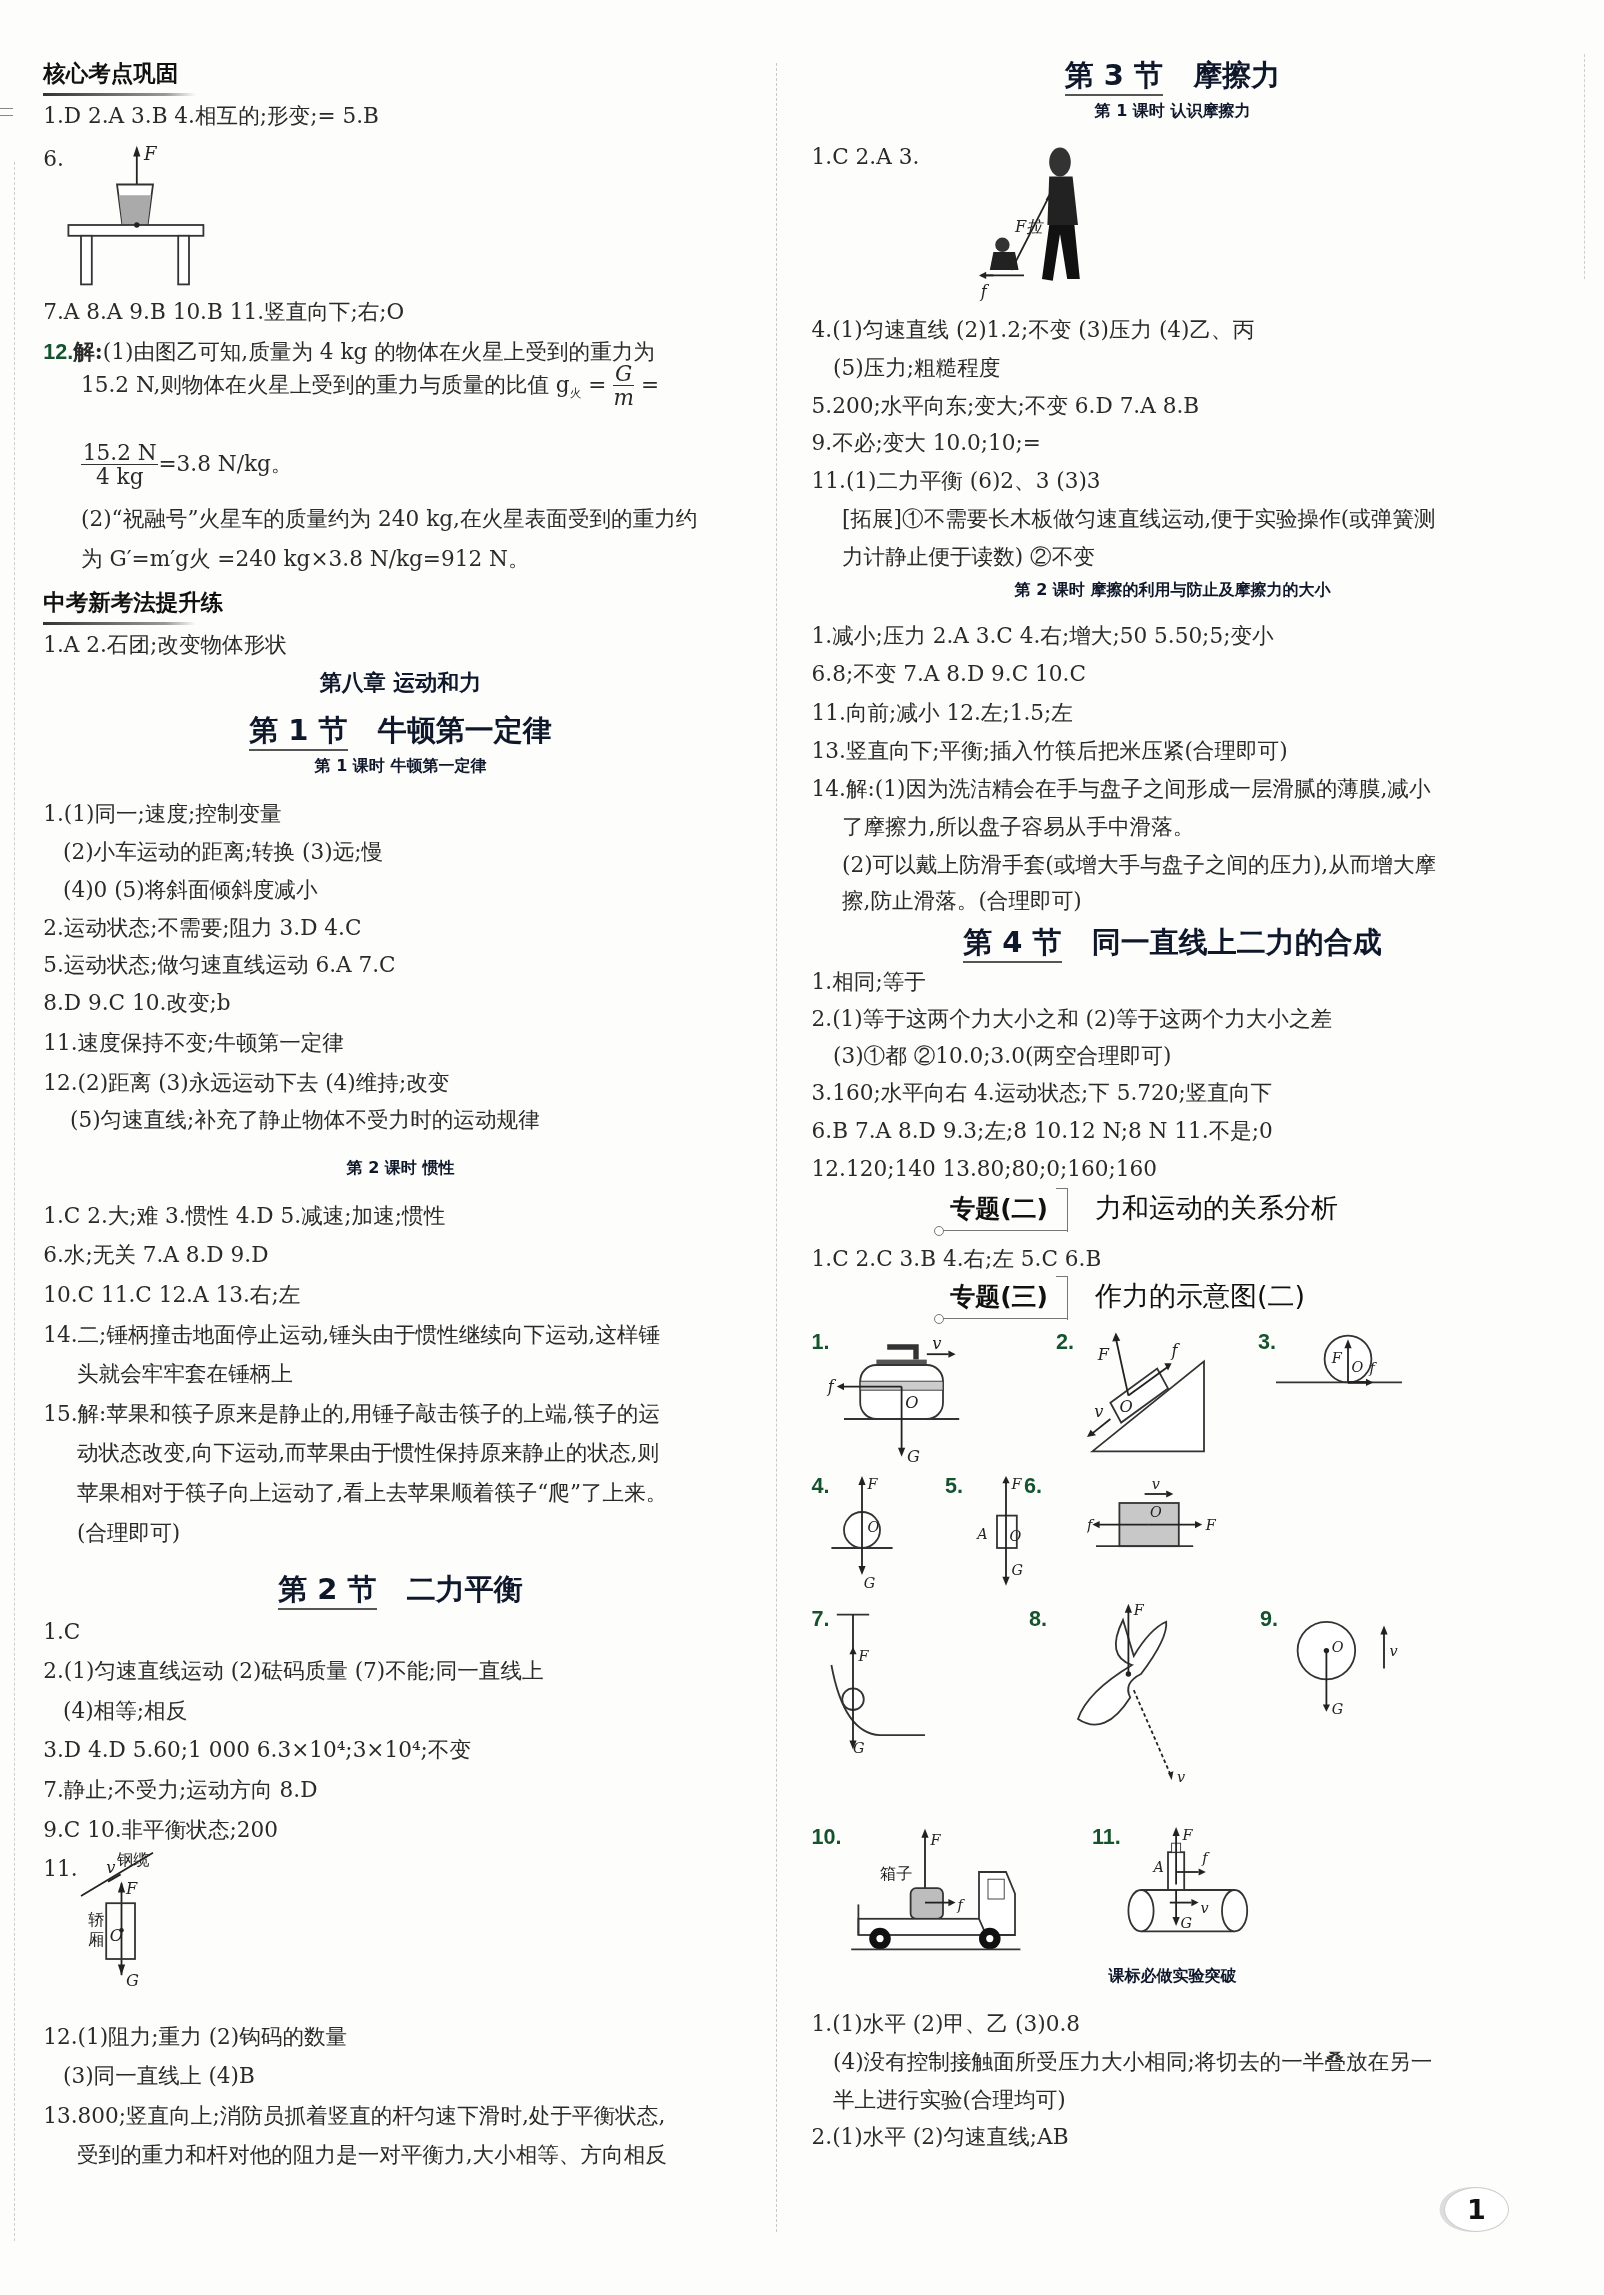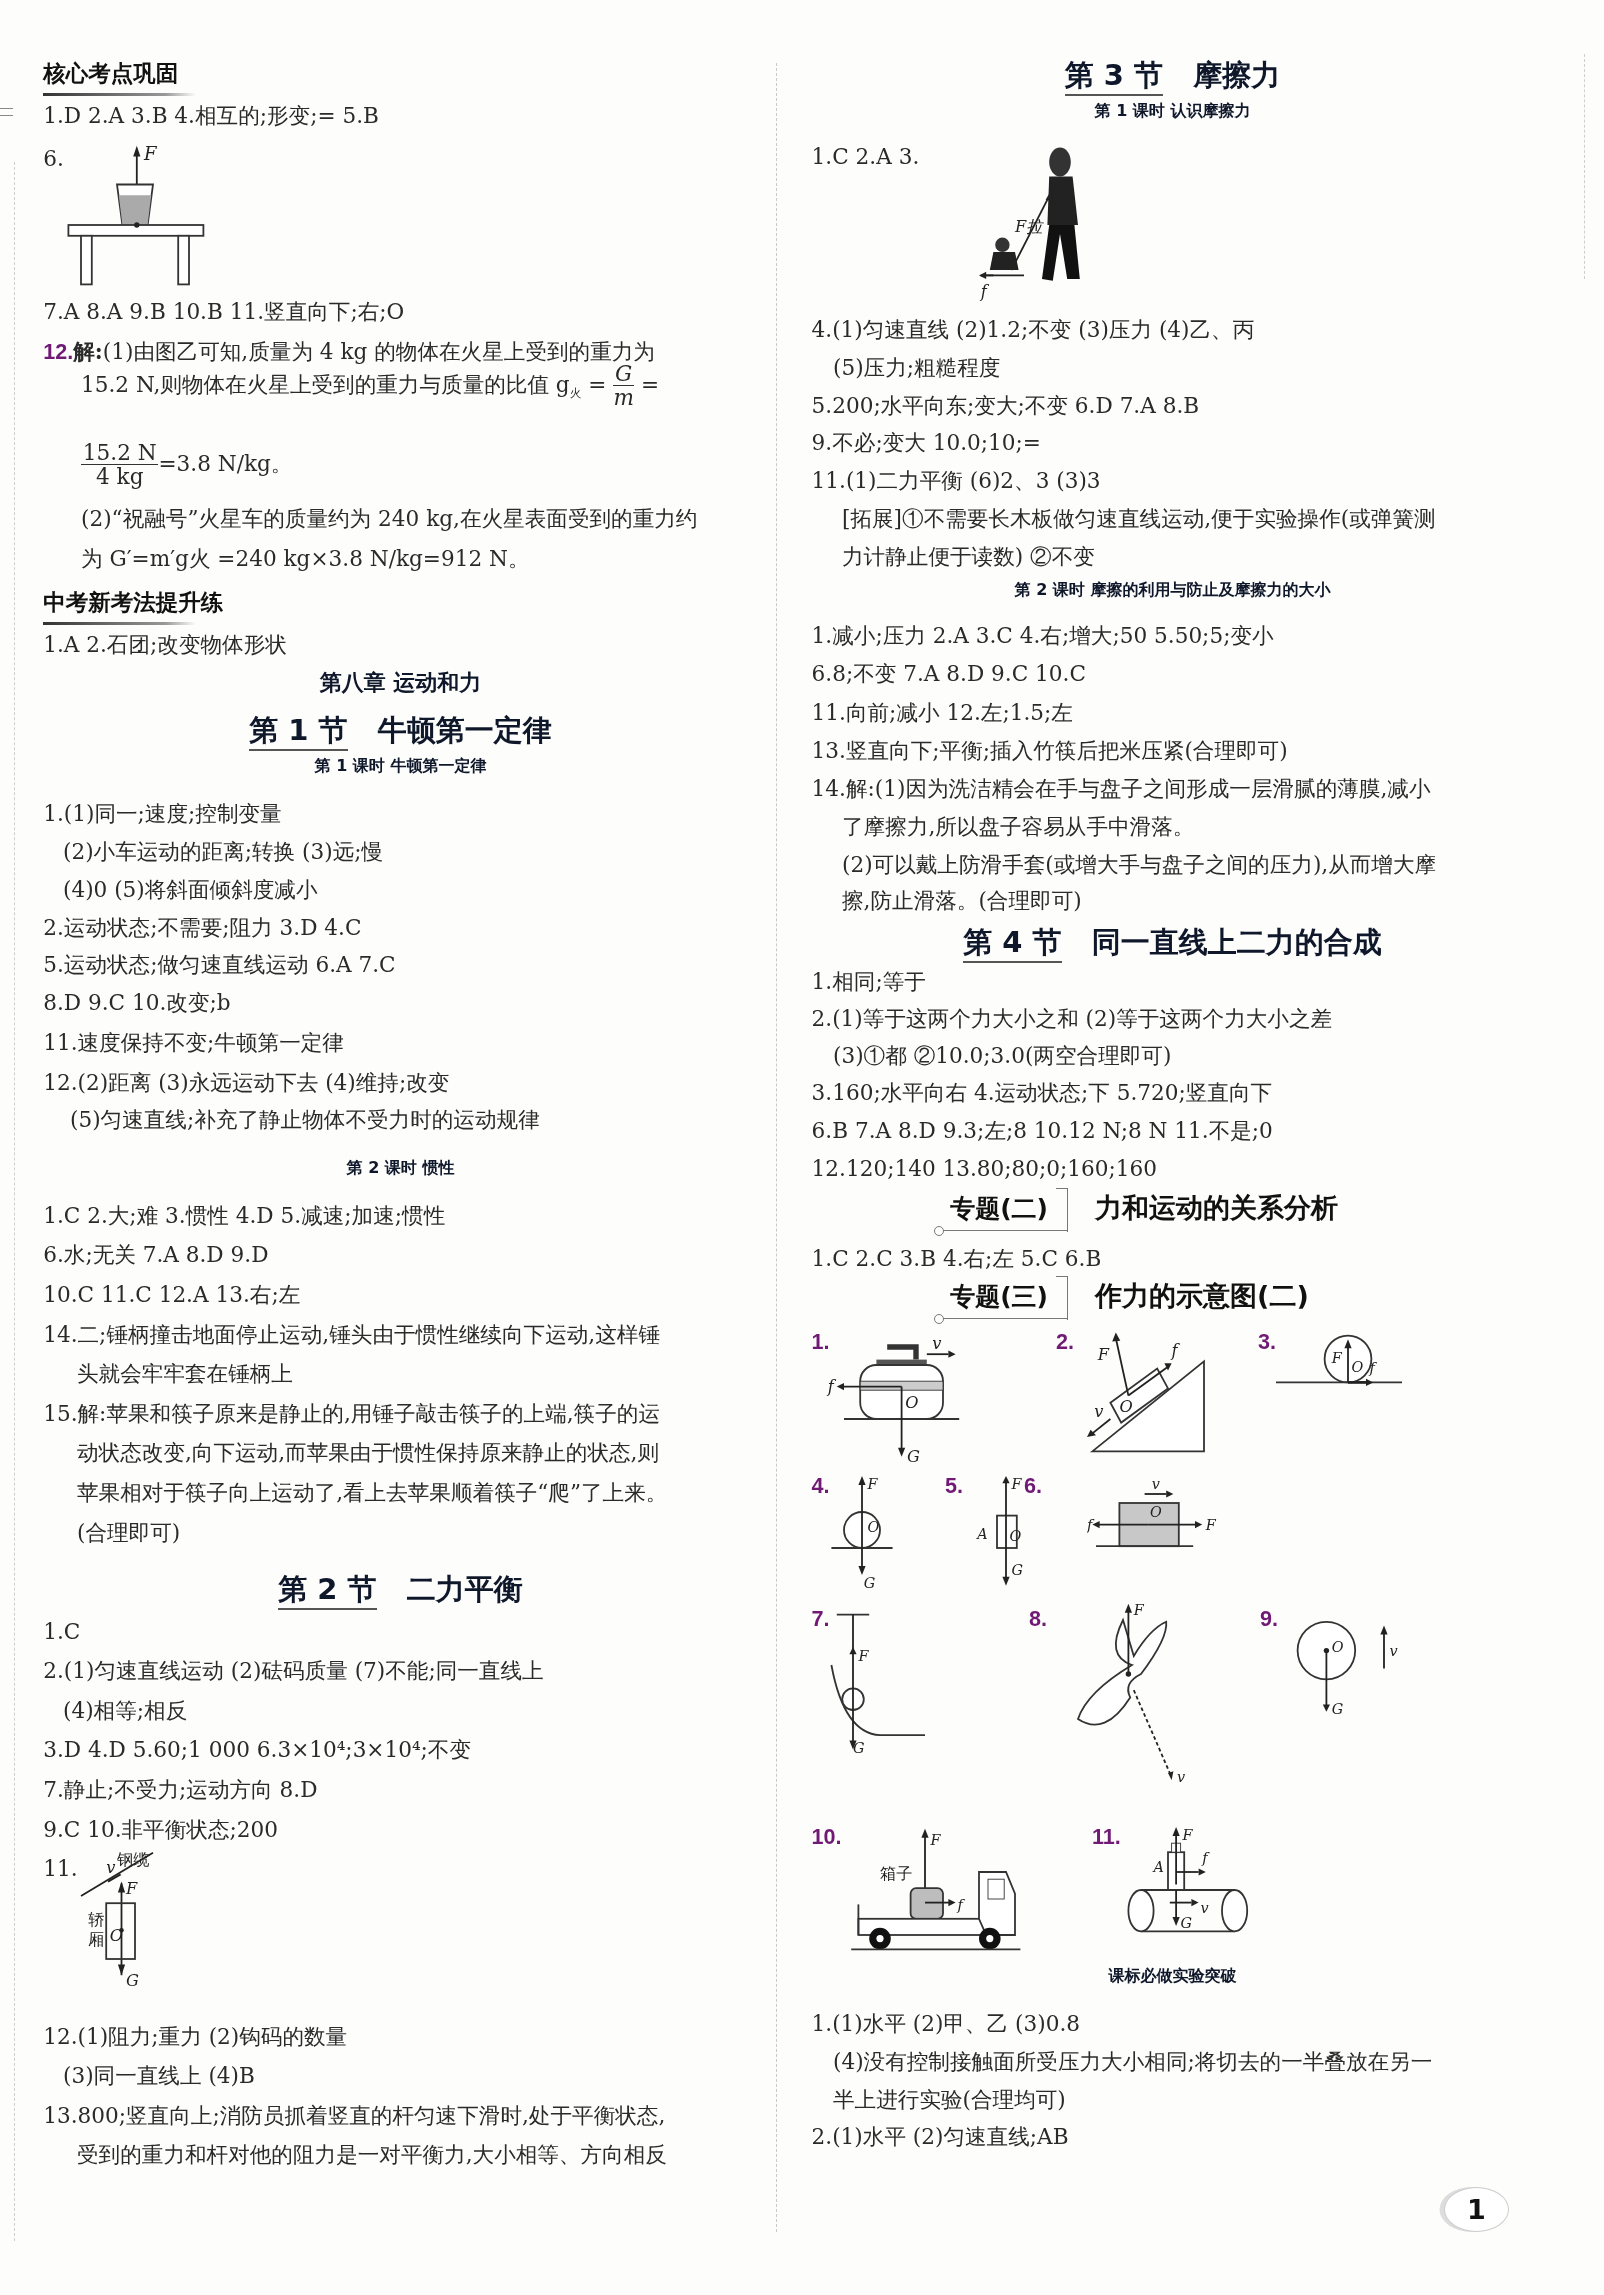--- a/index.html
+++ b/index.html
@@ -8,34 +8,34 @@
     font-family:"DejaVu Serif","Liberation Serif",serif; color:#2a2a2a;
   }
   .col { position:absolute; top:0; }
   #left { left:36px; width:729px; }
   #right { left:808px; width:729px; }
   .divider { position:absolute; top:63px; bottom:63px; border-left:1.8px dashed #c8c8c8; }
   .edge-left { position:absolute; left:14.4px; top:162px; bottom:54px; border-left:1.8px dashed #cfcfcf; }
   .edge-right { position:absolute; left:1584px; top:54px; height:225px; border-left:1.8px dashed #cfcfcf; }
   .abs { position:absolute; }
   .line { position:absolute; font-size:21.6px; line-height:29px; white-space:nowrap; }
-  .num { font-family:"Liberation Sans","DejaVu Sans",sans-serif; font-weight:bold; color:#701a75; }
+  .num { font-family:"Liberation Sans","DejaVu Sans",sans-serif; font-weight:bold; color:#14532d; }
   .hdr-left { font-family:"DejaVu Sans",sans-serif; font-weight:bold; font-size:22.5px; color:#111; }
   .hdr-left::after { content:""; display:block; width:153px; height:3.6px; margin-top:3.6px;
     background:linear-gradient(90deg,#333,#999 80%,transparent); }
   .center-title { position:absolute; left:0; width:729px; text-align:center; font-family:"DejaVu Sans",sans-serif; font-weight:bold; color:#0f172a; white-space:nowrap; }
   .t-chapter { font-size:22px; }
   .t-section { font-size:29px; }
   .t-lesson { font-size:16px; }
   .u { border-bottom:2.7px solid #555; padding-bottom:1.8px; }
   .topic { position:absolute; white-space:nowrap; font-family:"DejaVu Sans",sans-serif; font-weight:bold; font-size:25px; color:#111; }
   .topic .tag { display:inline-block; position:relative; padding:0 20px 5.4px 7.2px; margin-right:27px; border-bottom:1.8px solid #777; }
   .topic .tag::before { content:""; position:absolute; left:-9px; bottom:-5.4px; width:8px; height:8px; border:1.8px solid #777; border-radius:50%; background:#fff; }
   .topic .tag::after { content:""; position:absolute; right:0; top:-3.6px; bottom:-1.8px; width:10.8px; border-right:1.8px solid #777; border-top:1.8px solid #777; }
-  .topic .ttl { font-weight:bold; font-size:27px; }
+  .topic .ttl { font-weight:normal; font-size:27px; }
   .frac { display:inline-block; vertical-align:middle; text-align:center; font-style:normal; }
   .frac span { display:block; line-height:23.4px; }
   .frac .n { border-bottom:1.4px solid #333; padding:0 1.8px; }
   i { font-family:"DejaVu Serif",serif; font-style:italic; }
   svg text { font-family:"DejaVu Serif",serif; font-style:italic; fill:#222; }
   svg text.cn { font-style:normal; font-size:18px; }
   .pagenum { position:absolute; left:1444px; top:2187px; width:63px; height:43px; border-radius:50%;
     border:1.8px solid #ccc; box-shadow:-4.5px 0 0 #ddd; background:#fff; text-align:center; line-height:43px;
     font-family:"DejaVu Sans",sans-serif; font-weight:bold; font-size:27px; color:#111; }
   .lmark { position:absolute; left:0; top:108px; width:12.6px; border-top:1.8px solid #888; }

